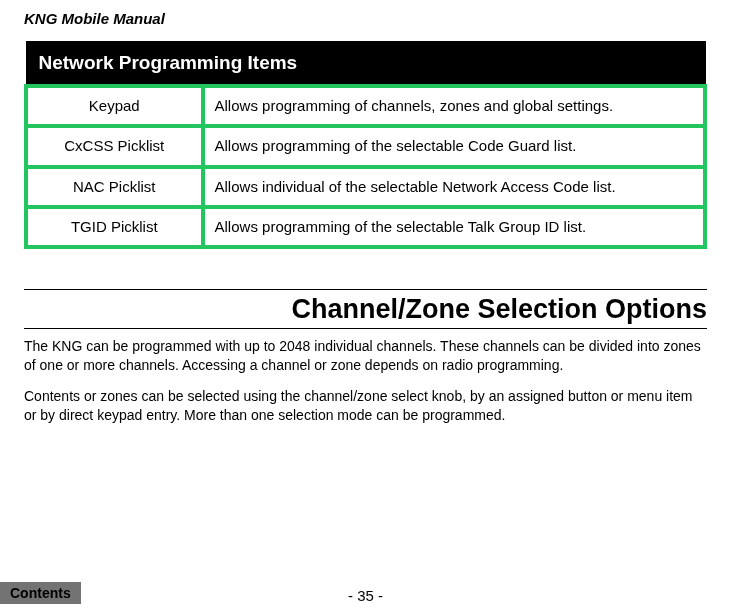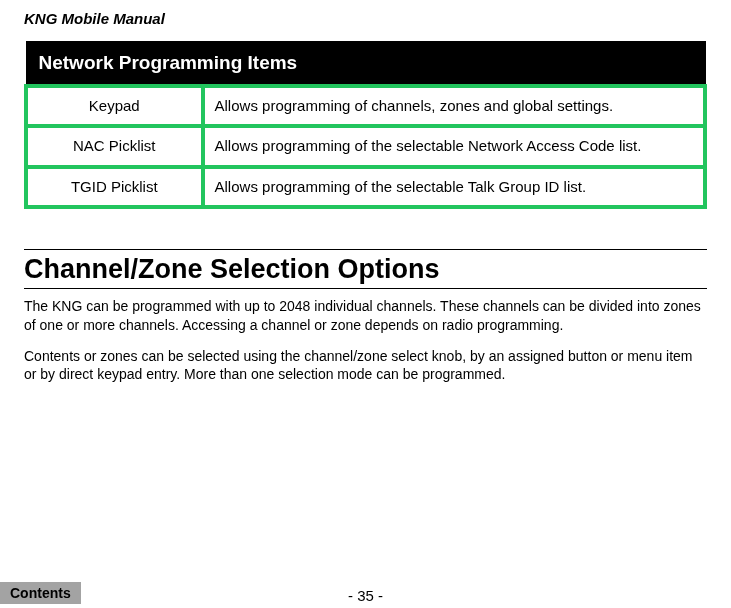--- a/index.html
+++ b/index.html
@@ -48,20 +48,21 @@
       width: 26%;
     }
     .section-divider-top {
       border-top: 1px solid #000;
       margin-bottom: 4px;
     }
     h2.section-heading {
       font-size: 27px;
       font-weight: bold;
       margin-bottom: 3px;
+      text-align: right;
     }
     .section-divider-bottom {
       border-top: 1px solid #000;
       margin-bottom: 8px;
     }
     p.body-text {
       font-size: 14px;
       line-height: 1.35;
       margin-bottom: 12px;
     }
@@ -72,21 +73,21 @@
       width: 100%;
     }
     .page-number {
       text-align: center;
       font-size: 15px;
     }
     .contents-link {
       position: absolute;
       left: 0;
       bottom: 0;
-      background: #a3a3a3;
+      background: #737373;
       padding: 3px 10px;
       font-size: 14px;
       font-weight: bold;
     }
   </style>
 </head>
 <body>
 
 <div class="doc-header">KNG Mobile Manual</div>
 
@@ -95,22 +96,26 @@
     <tr>
       <th colspan="2">Network Programming Items</th>
     </tr>
   </thead>
   <tbody>
     <tr>
       <td class="label-cell">Keypad</td>
       <td>Allows programming of channels, zones and global settings.</td>
     </tr>
     <tr>
+      <td class="label-cell">CxCSS Picklist</td>
+      <td>Allows programming of the selectable Code Guard list.</td>
+    </tr>
+    <tr>
       <td class="label-cell">NAC Picklist</td>
-      <td>Allows programming of the selectable Network Access Code list.</td>
+      <td>Allows individual of the selectable Network Access Code list.</td>
     </tr>
     <tr>
       <td class="label-cell">TGID Picklist</td>
       <td>Allows programming of the selectable Talk Group ID list.</td>
     </tr>
   </tbody>
 </table>
 
 <div class="section-divider-top"></div>
 <h2 class="section-heading">Channel/Zone Selection Options</h2>

